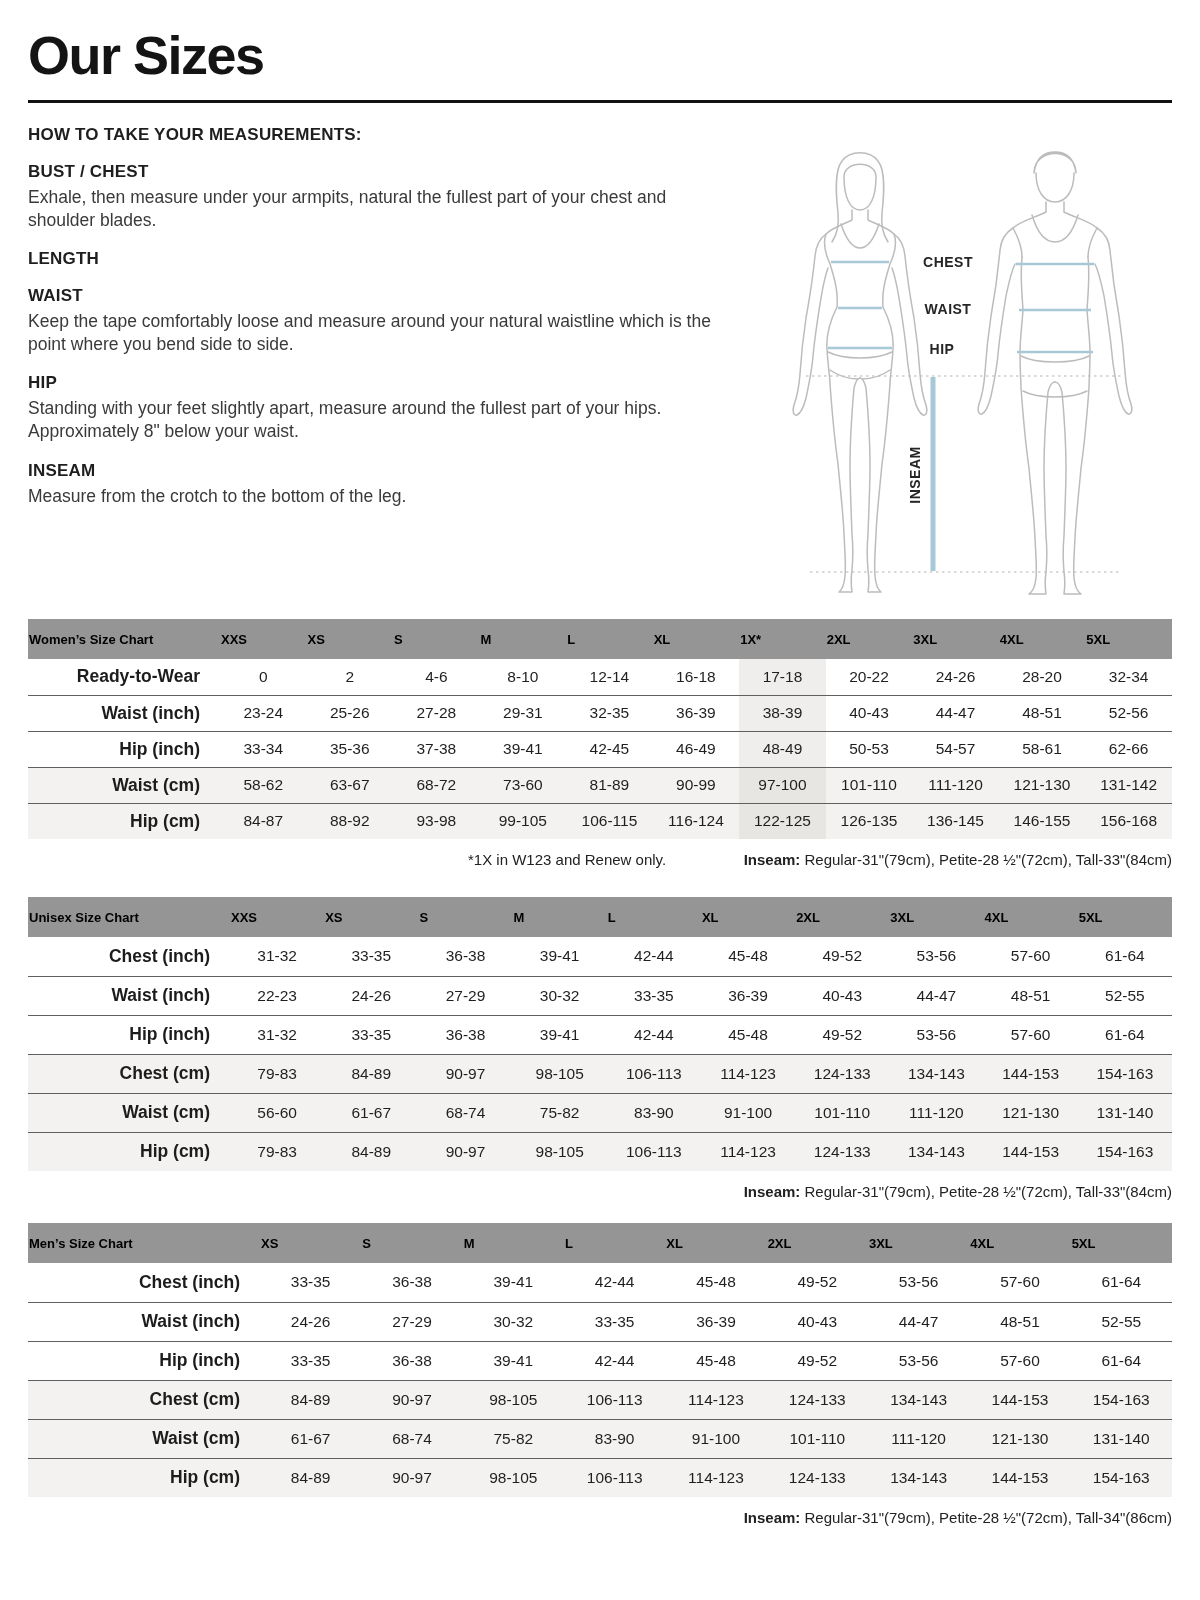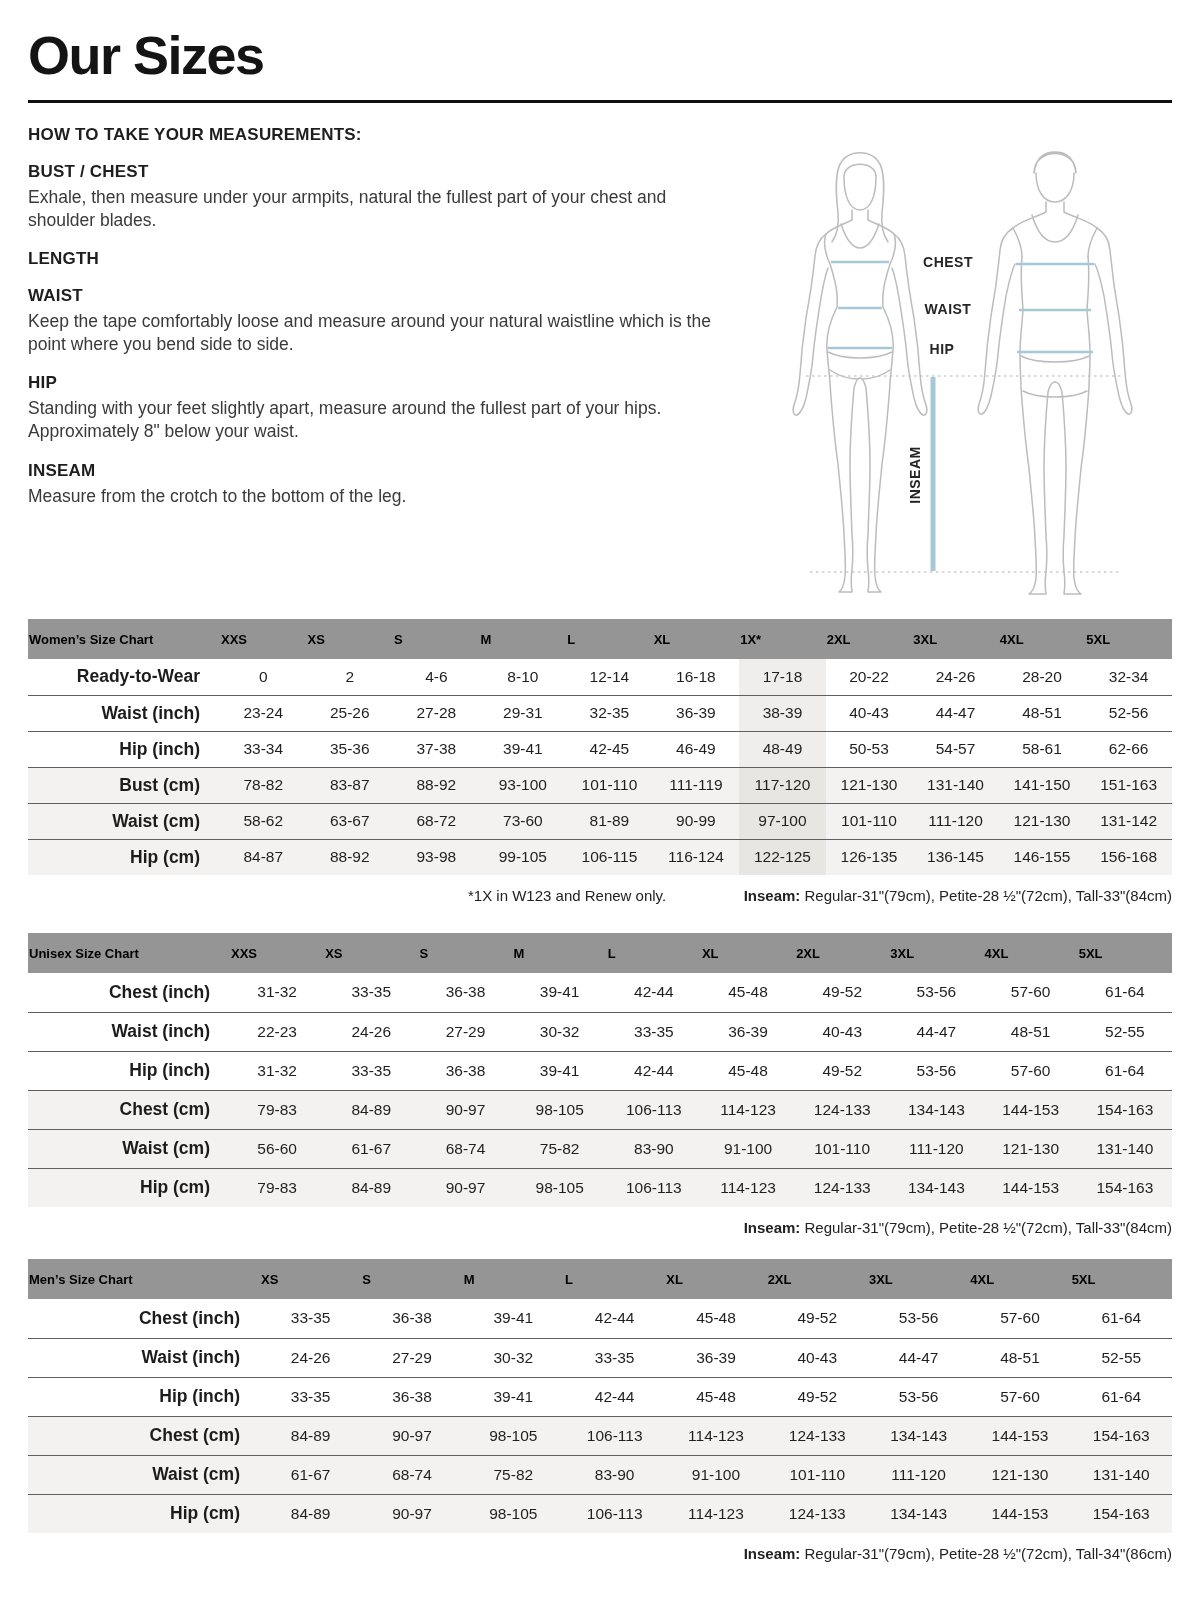--- a/index.html
+++ b/index.html
@@ -181,34 +181,20 @@
             <td>39-41</td>
             <td>42-45</td>
             <td>46-49</td>
             <td class="hl">48-49</td>
             <td>50-53</td>
             <td>54-57</td>
             <td>58-61</td>
             <td>62-66</td>
           </tr>
           <tr class="shaded">
-            <th>Bust (cm)</th>
-            <td>78-82</td>
-            <td>83-87</td>
-            <td>88-92</td>
-            <td>93-100</td>
-            <td>101-110</td>
-            <td>111-119</td>
-            <td class="hl">117-120</td>
-            <td>121-130</td>
-            <td>131-140</td>
-            <td>141-150</td>
-            <td>151-163</td>
-          </tr>
-          <tr class="shaded">
             <th>Waist (cm)</th>
             <td>58-62</td>
             <td>63-67</td>
             <td>68-72</td>
             <td>73-60</td>
             <td>81-89</td>
             <td>90-99</td>
             <td class="hl">97-100</td>
             <td>101-110</td>
             <td>111-120</td>

